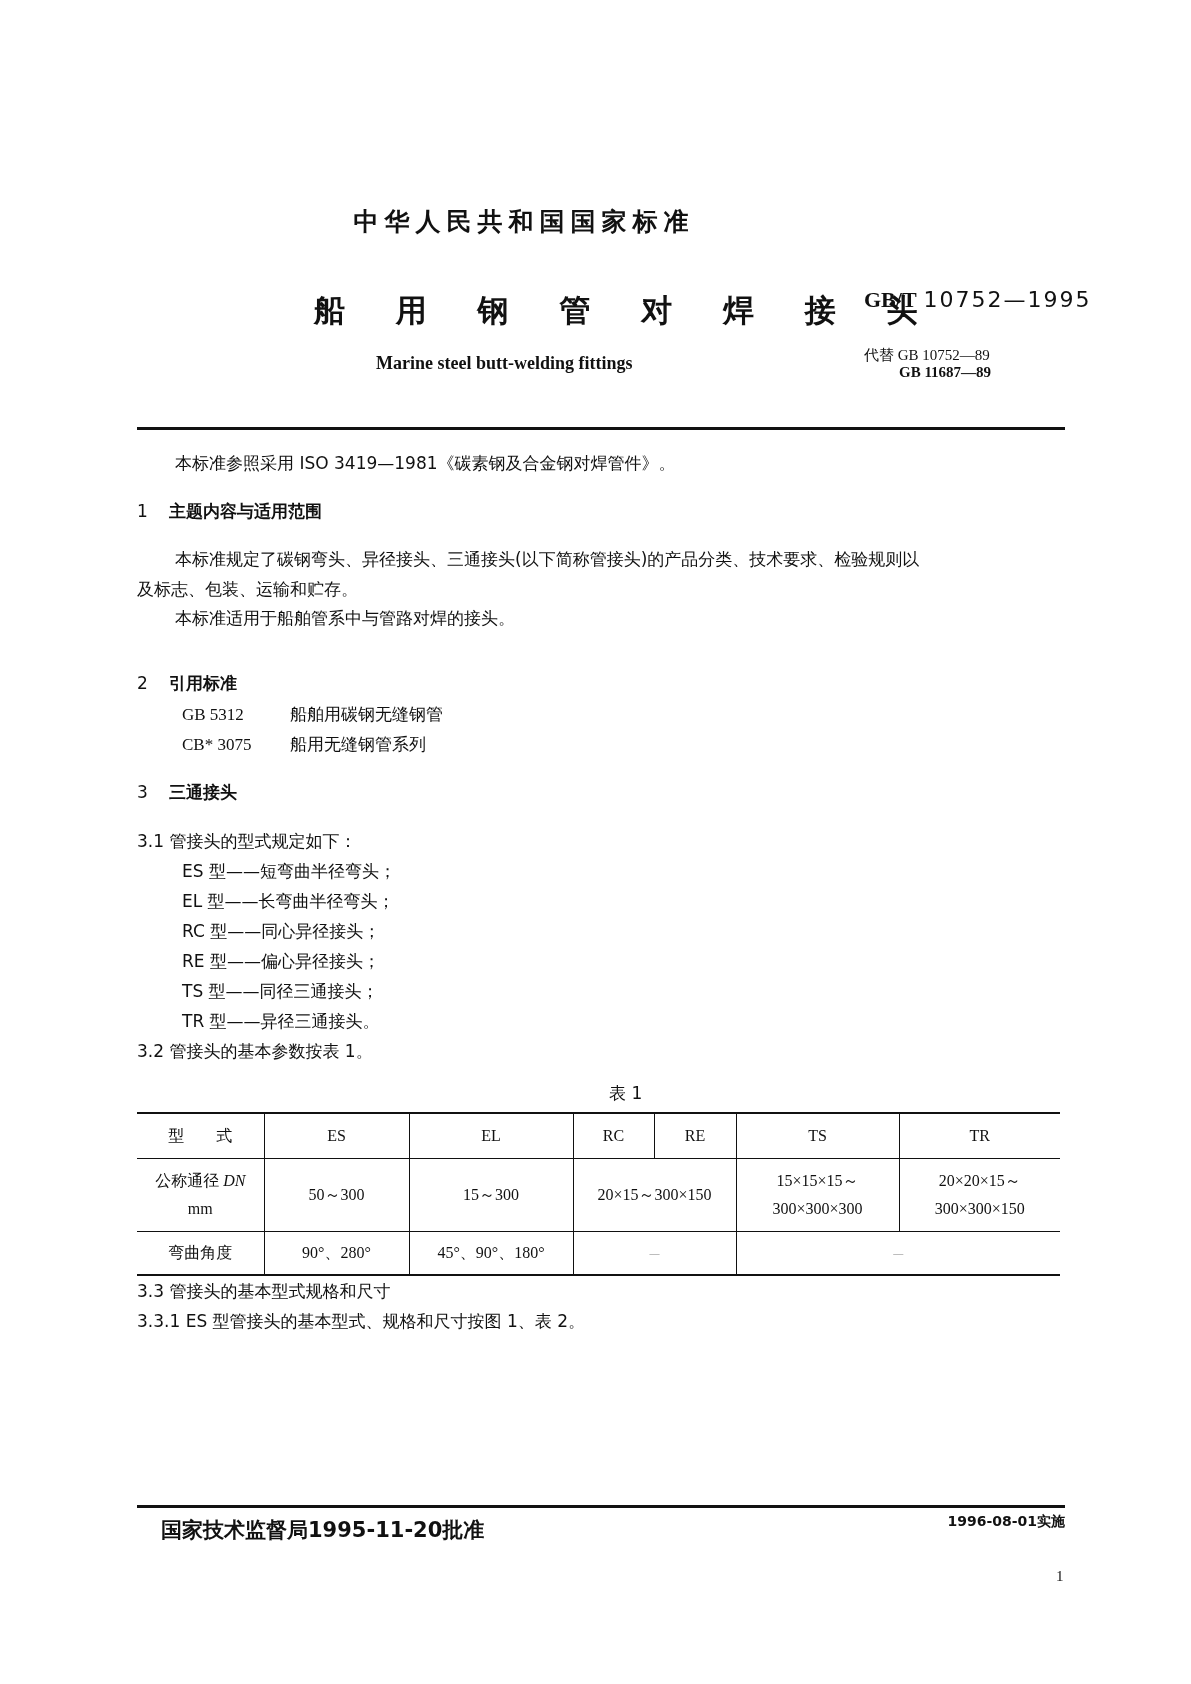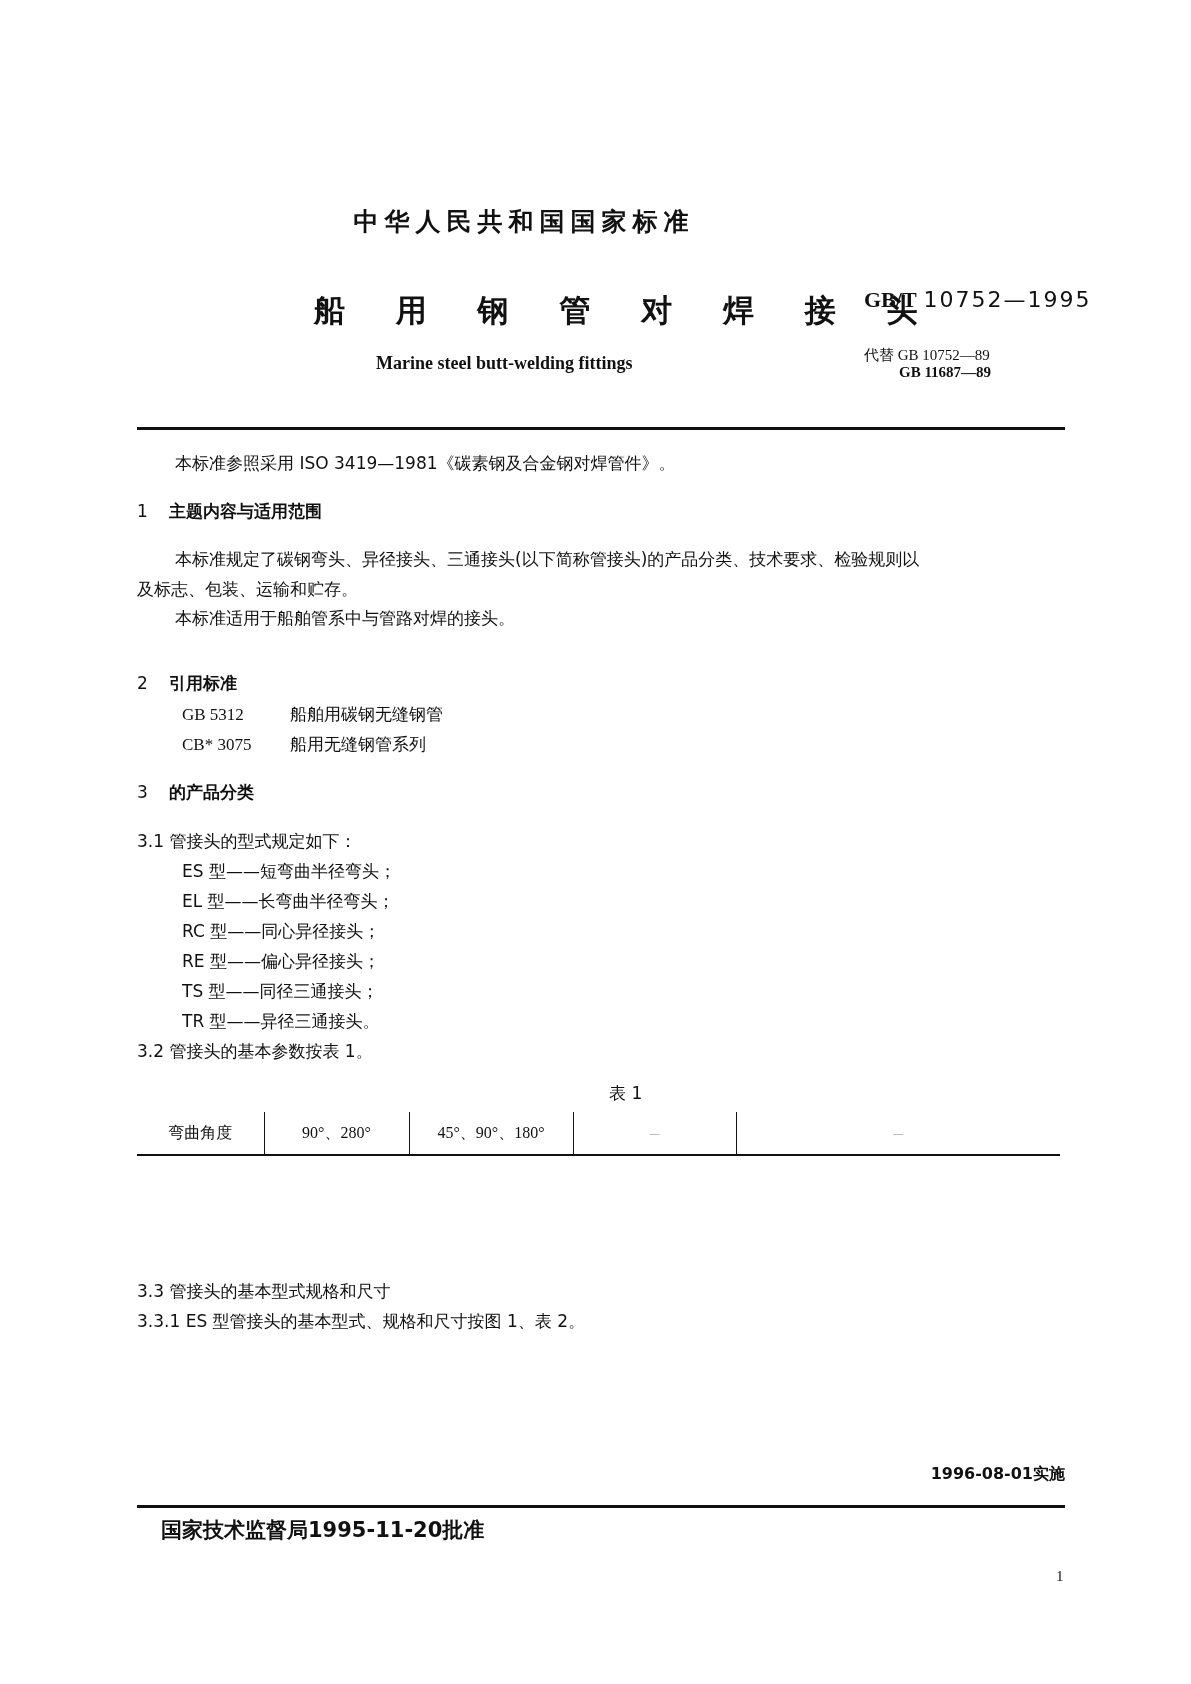--- a/index.html
+++ b/index.html
@@ -32,21 +32,21 @@
   table.spec tr td:first-child { border-left:none; }
   table.spec tr td:last-child { border-right:none; }
   table.spec tr.r1 td { height:44px; border-top:2.5px solid #111; border-bottom:1.5px solid #111; }
   table.spec tr.r2 td { height:72px; border-bottom:1.5px solid #111; line-height:28px; }
   table.spec tr.r3 td { height:42px; border-bottom:2.5px solid #111; }
   .cjk { font-family:"DejaVu Sans","Liberation Sans",sans-serif; }
   .dash { color:#888; font-size:10px; }
   .it { font-style:italic; }
 
   .footer-left { left:137px; top:1516px; font-family:"DejaVu Sans","Liberation Sans",sans-serif; font-weight:bold; font-size:21px; }
-  .footer-right { right:126px; top:1464px; font-family:"DejaVu Sans","Liberation Sans",sans-serif; font-weight:bold; font-size:16px; }
+  .footer-right { right:126px; top:1513px; font-family:"DejaVu Sans","Liberation Sans",sans-serif; font-weight:bold; font-size:14px; }
   .page-num { left:1032px; top:1568px; font-family:"Liberation Serif",serif; font-size:15px; }
 </style>
 </head>
 <body>
 
 <div class="abs std-title">中华人民共和国国家标准</div>
 <div class="abs doc-title">船 用 钢 管 对 焊 接 头</div>
 <div class="abs doc-subtitle">Marine steel butt-welding fittings</div>
 <div class="abs std-code">
   <span class="prefix">GB/T</span>
@@ -72,21 +72,21 @@
   <span class="n">2</span><span>引用标准</span>
 </div>
 <div class="p" style="left:182px; top:703px;">
   <span style="font-family:'Liberation Serif',serif; display:inline-block; width:108px;">GB 5312</span><span>船舶用碳钢无缝钢管</span>
 </div>
 <div class="p" style="left:182px; top:733px;">
   <span style="font-family:'Liberation Serif',serif; display:inline-block; width:108px;">CB* 3075</span><span>船用无缝钢管系列</span>
 </div>
 
 <div class="h" style="left:137px; top:781px;">
-  <span class="n">3</span><span>的产品分类</span>
+  <span class="n">3</span><span>三通接头</span>
 </div>
 <div class="p" style="left:137px; top:830px;">3.1  管接头的型式规定如下：</div>
 <div class="p" style="left:182px; top:860px;">ES 型——短弯曲半径弯头；</div>
 <div class="p" style="left:182px; top:890px;">EL 型——长弯曲半径弯头；</div>
 <div class="p" style="left:182px; top:920px;">RC 型——同心异径接头；</div>
 <div class="p" style="left:182px; top:950px;">RE 型——偏心异径接头；</div>
 <div class="p" style="left:182px; top:980px;">TS 型——同径三通接头；</div>
 <div class="p" style="left:182px; top:1010px;">TR 型——异径三通接头。</div>
 <div class="p" style="left:137px; top:1040px;">3.2  管接头的基本参数按表 1。</div>
 
@@ -95,20 +95,46 @@
   <colgroup>
     <col style="width:127px">
       <col style="width:145px">
       <col style="width:164px">
     <col style="width:81px">
       <col style="width:82px">
       <col style="width:163px">
       <col style="width:161px">
   </colgroup>
   <tbody>
+      <tr class="r1">
+    <td class="cjk">型　　式</td>
+    <td>ES</td>
+    <td>EL</td>
+    <td>RC</td>
+    <td>RE</td>
+    <td>TS</td>
+    <td>TR</td>
+  </tr>
+  <tr class="r2">
+    <td>
+      <span class="cjk">公称通径</span> <span class="it">DN</span><br>
+      <span>mm</span>
+    </td>
+    <td>50～300</td>
+    <td>15～300</td>
+    <td colspan="2">20×15～300×150</td>
+    <td>
+      <span>15×15×15～</span><br>
+      <span>300×300×300</span>
+    </td>
+    <td>
+      <span>20×20×15～</span><br>
+      <span>300×300×150</span>
+    </td>
+  </tr>
   <tr class="r3">
     <td class="cjk">弯曲角度</td>
     <td>90°、280°</td>
     <td>45°、90°、180°</td>
     <td colspan="2" class="dash">—</td>
     <td colspan="2" class="dash">—</td>
   </tr>
 </tbody>
   </table>
 

